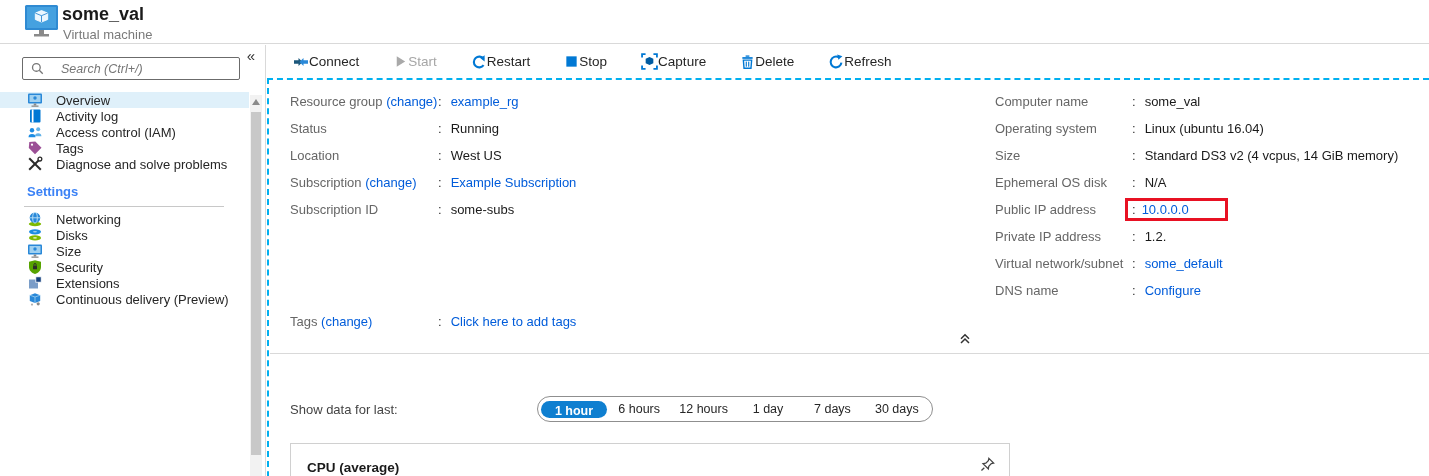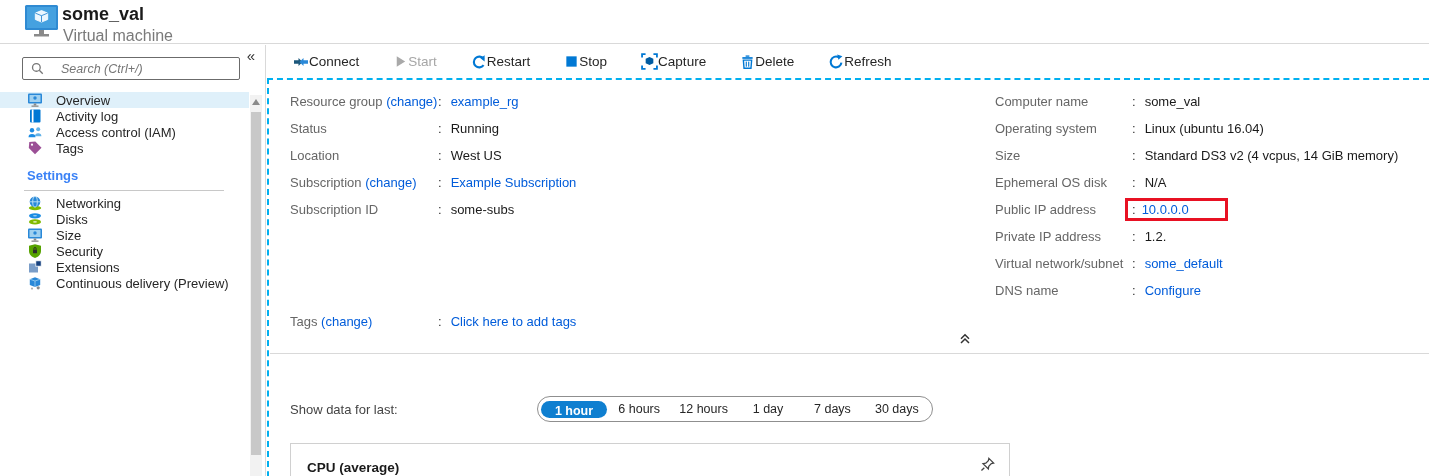--- a/index.html
+++ b/index.html
@@ -12,21 +12,21 @@
     background: #fff;
     overflow: hidden;
   }
   a { text-decoration: none; }
   svg { display:block; }
 
   
   .header { position:absolute; top:0; left:0; width:100%; height:44px; background:#fff; border-bottom:1px solid #d9d9d9; }
   .vm-badge { position:absolute; left:23px; top:4px; }
   .page-title { position:absolute; left:62px; top:4px; font-size:18px; font-weight:600; color:#1a1a1a; }
-  .page-subtitle { position:absolute; left:63px; top:27px; font-size:16px; color:#7a7a7a; }
+  .page-subtitle { position:absolute; left:63px; top:27px; font-size:13px; color:#7a7a7a; }
 
   
   .sidebar { position:absolute; top:45px; left:0; width:266px; height:431px; background:#fff; border-right:1px solid #d9d9d9; }
   .collapse-btn { position:absolute; top:2px; right:10px; font-size:15px; color:#333; cursor:pointer; }
   .search-box { position:absolute; top:12px; left:22px; width:218px; height:23px; border:1px solid #6b6b6b; border-radius:2px; display:flex; align-items:center; padding:0 7px; gap:16px; background:#fff; }
   .search-box input { border:none; outline:none; flex:1; font-style:italic; font-size:12.5px; color:#444; font-family:inherit; background:transparent; }
   .search-box input::placeholder { color:#767676; font-style:italic; }
   .nav { position:absolute; top:47px; left:0; width:249px; }
   .nav-item { height:16px; display:flex; align-items:center; padding-left:27px; gap:13px; cursor:pointer; }
   .nav-item.selected { background:#dff0fa; }
@@ -142,20 +142,30 @@
     <div class="nav-item">
       <span class="nav-icon">
         <svg width="16" height="16" viewBox="0 0 16 16">
           <path d="M8.3 1.5 L14.5 7.7 L8 14.2 L1.8 8 L2.3 2 Z" fill="#9b4f96"></path>
           <circle cx="5" cy="4.7" r="1.1" fill="#ffffff"></circle>
         </svg>
       </span>
       <span class="nav-label">Tags</span>
     </div>
 
+    <div class="nav-item">
+      <span class="nav-icon">
+        <svg width="16" height="16" viewBox="0 0 16 16">
+          <path d="M2.2 2.2 L13.8 13.8" stroke="#2b2b2b" stroke-width="2"></path>
+          <path d="M13.8 2.2 L2.2 13.8" stroke="#2b2b2b" stroke-width="2"></path>
+          <circle cx="12.9" cy="3.1" r="1.9" fill="#ffffff" stroke="#2b2b2b" stroke-width="1.3"></circle>
+        </svg>
+      </span>
+      <span class="nav-label">Diagnose and solve problems</span>
+    </div>
 
     <div class="nav-heading">Settings</div>
     <div class="nav-divider"></div>
 
     <div class="nav-item">
       <span class="nav-icon">
         <svg width="16" height="16" viewBox="0 0 16 16">
           <ellipse cx="8" cy="13" rx="6.2" ry="2.2" fill="#7fba00"></ellipse>
           <circle cx="8" cy="6.8" r="5.3" fill="#2988d8"></circle>
           <ellipse cx="8" cy="6.8" rx="2.3" ry="5.3" fill="none" stroke="#bfe3f7" stroke-width="0.9"></ellipse>

